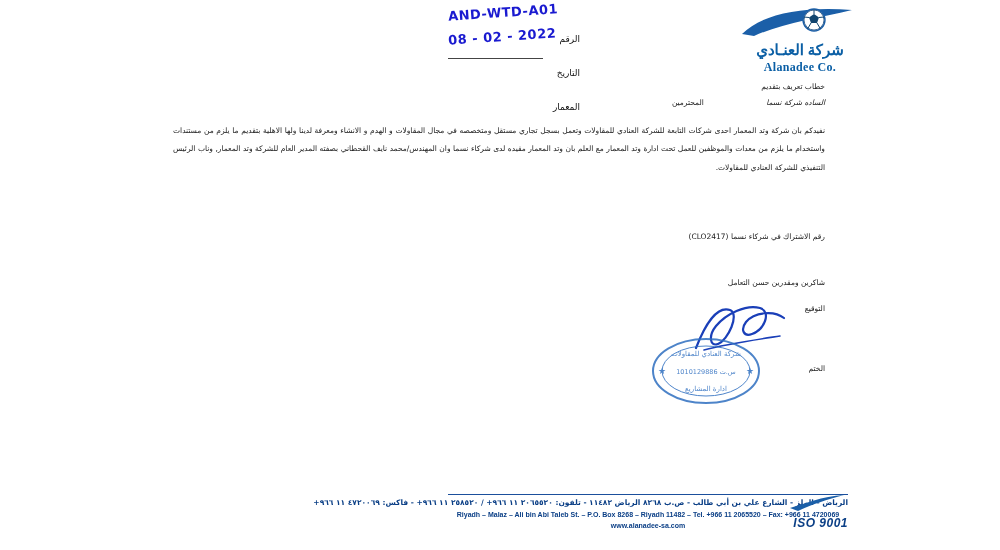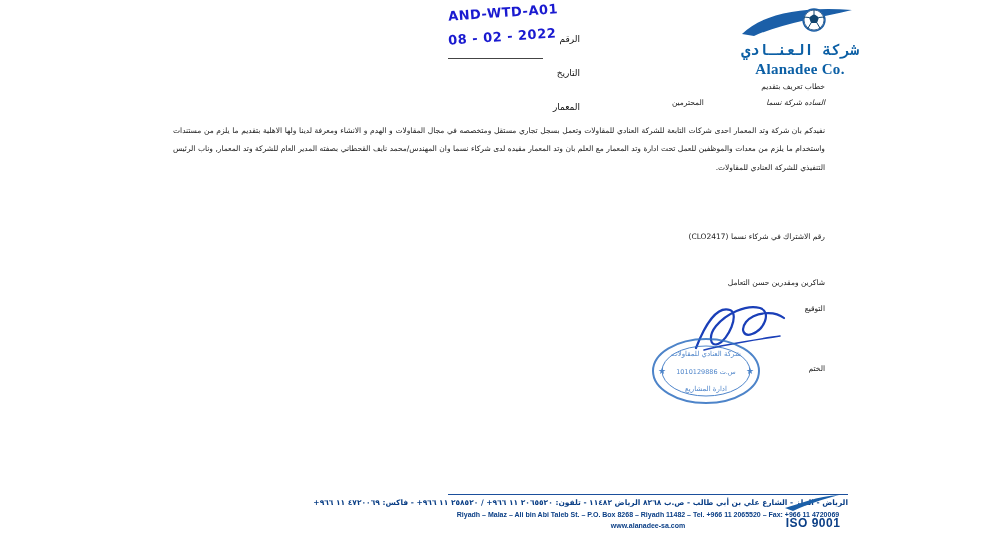--- a/index.html
+++ b/index.html
@@ -31,31 +31,31 @@
     width: 120px;
     text-align: center;
   }
   .logo-swoosh {
     position: relative;
     width: 118px;
     height: 32px;
   }
   .logo-swoosh svg { display: block; }
   .logo-ar {
-    font-family: Liberation Mono, monospace;
+    font-family: Liberation Serif, serif;
     font-size: 15px;
     color: #0b5fa5;
     font-weight: bold;
     direction: rtl;
     margin-top: 1px;
     letter-spacing: 0.5px;
   }
   .logo-en {
     font-family: "Liberation Serif", serif;
-    font-size: 15px;
+    font-size: 12px;
     color: #0b5fa5;
     font-weight: bold;
     margin-top: 1px;
     letter-spacing: 0.3px;
   }
 
   
   .ref-area {
     position: absolute;
     left: 440px;
@@ -194,21 +194,22 @@
     font-family: "Liberation Sans", sans-serif;
     font-size: 7px;
     color: #0b3f86;
     font-weight: bold;
   }
   .iso {
     position: absolute;
     right: 152px;
     bottom: 10px;
     width: 70px;
-    text-align: center;
+    text-align: right;
+    font-style: italic;
   }
   .iso-text {
     font-family: "Liberation Sans", sans-serif;
     font-size: 12px;
     font-weight: bold;
     color: #0b3f86;
     letter-spacing: 0.5px;
   }
 </style>
 </head>

